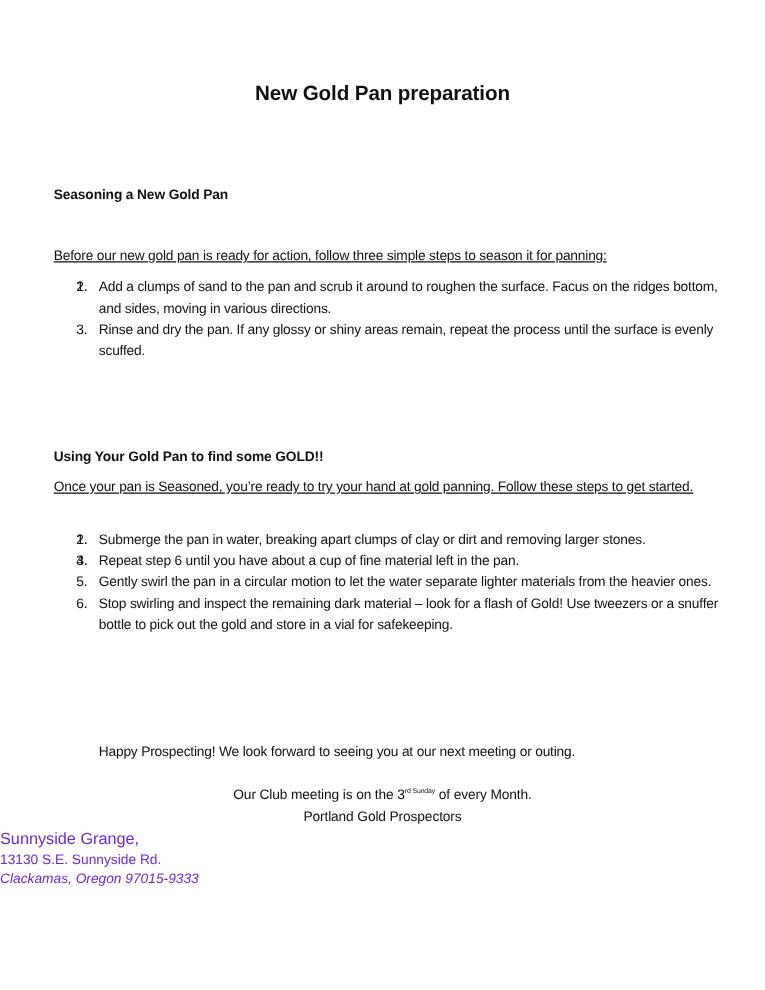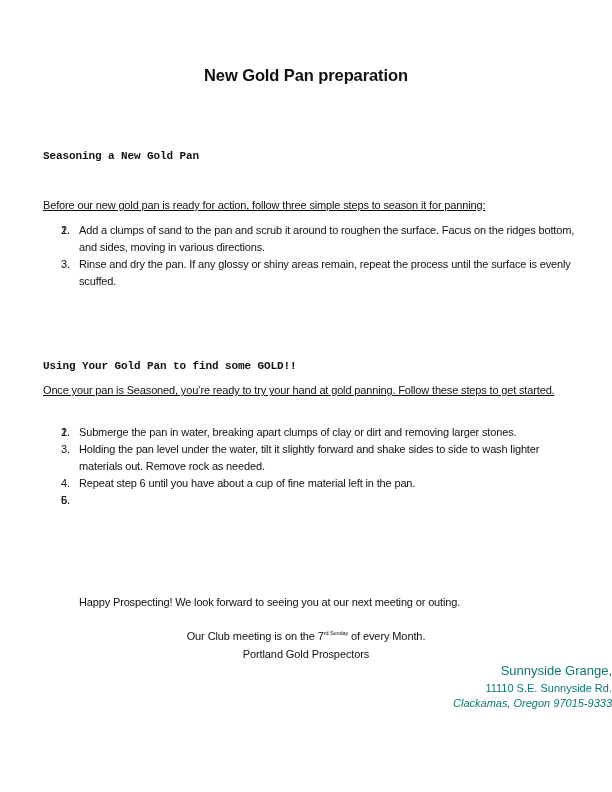--- a/index.html
+++ b/index.html
@@ -29,21 +29,20 @@
       font-size: 16.5px;
       font-weight: bold;
       letter-spacing: -0.1px;
     }
     .heading {
       position: absolute;
       left: 43px;
       font-size: 11px;
       font-weight: bold;
       letter-spacing: -0.1px;
-      font-family: Liberation Mono, monospace;
     }
     .para {
       position: absolute;
       left: 43px;
       width: 535px;
       font-size: 11px;
       line-height: 17px;
       letter-spacing: -0.15px;
       text-decoration: underline;
     }
@@ -83,23 +82,23 @@
       letter-spacing: -0.1px;
     }
     .center-line sup {
       font-size: 5.5px;
       vertical-align: 5px;
       line-height: 0;
     }
     .arial-line {
       position: absolute;
       left: 0; width: 612px;
-      text-align: right;
+      text-align: left;
       font-family: "Liberation Sans", sans-serif;
-      color: #0f766e;
+      color: #6d28d9;
     }
   </style>
 </head>
 <body>
 
 <div class="page">
 
   <div class="title">New Gold Pan preparation</div>
 
   <div class="heading" style="top:150px;">Seasoning a New Gold Pan</div>
@@ -127,41 +126,42 @@
   <ol class="steps" style="top:424px;">
     <li>
       <span class="num">1.</span>
     </li>
     <li>
       <span class="num">2.</span>
       <span>Submerge the pan in water, breaking apart clumps of clay or dirt and removing larger stones.</span>
     </li>
     <li>
       <span class="num">3.</span>
-      <span>Holding the pan level under the water, tilt it slightly forward and shake sides to side to wash lighter materials out. Remove rock as needed.</span>
     </li>
     <li>
       <span class="num">4.</span>
       <span>Repeat step 6 until you have about a cup of fine material left in the pan.</span>
     </li>
     <li>
       <span class="num">5.</span>
+      <span>Gently swirl the pan in a circular motion to let the water separate lighter materials from the heavier ones.</span>
     </li>
     <li>
       <span class="num">6.</span>
+      <span>Stop swirling and inspect the remaining dark material – look for a flash of Gold! Use tweezers or a snuffer bottle to pick out the gold and store in a vial for safekeeping.</span>
     </li>
   </ol>
 
   <div class="happy">Happy Prospecting! We look forward to seeing you at our next meeting or outing.</div>
 
   <div class="center-line" style="top:630px;">
-    <span>Our Club meeting is on the 7</span><sup>rd Sunday</sup><span> of every Month.</span>
+    <span>Our Club meeting is on the 3</span><sup>rd Sunday</sup><span> of every Month.</span>
   </div>
 
   <div class="center-line" style="top:648px;">Portland Gold Prospectors</div>
 
   <div class="arial-line" style="top:663px; font-size:13px;">Sunnyside Grange,</div>
 
-  <div class="arial-line" style="top:682px; font-size:11px;">11110 S.E. Sunnyside Rd.</div>
+  <div class="arial-line" style="top:682px; font-size:11px;">13130 S.E. Sunnyside Rd.</div>
 
   <div class="arial-line" style="top:697px; font-size:11px;font-style:italic;">Clackamas, Oregon 97015-9333</div>
 
 </div>
 
 </body></html>

